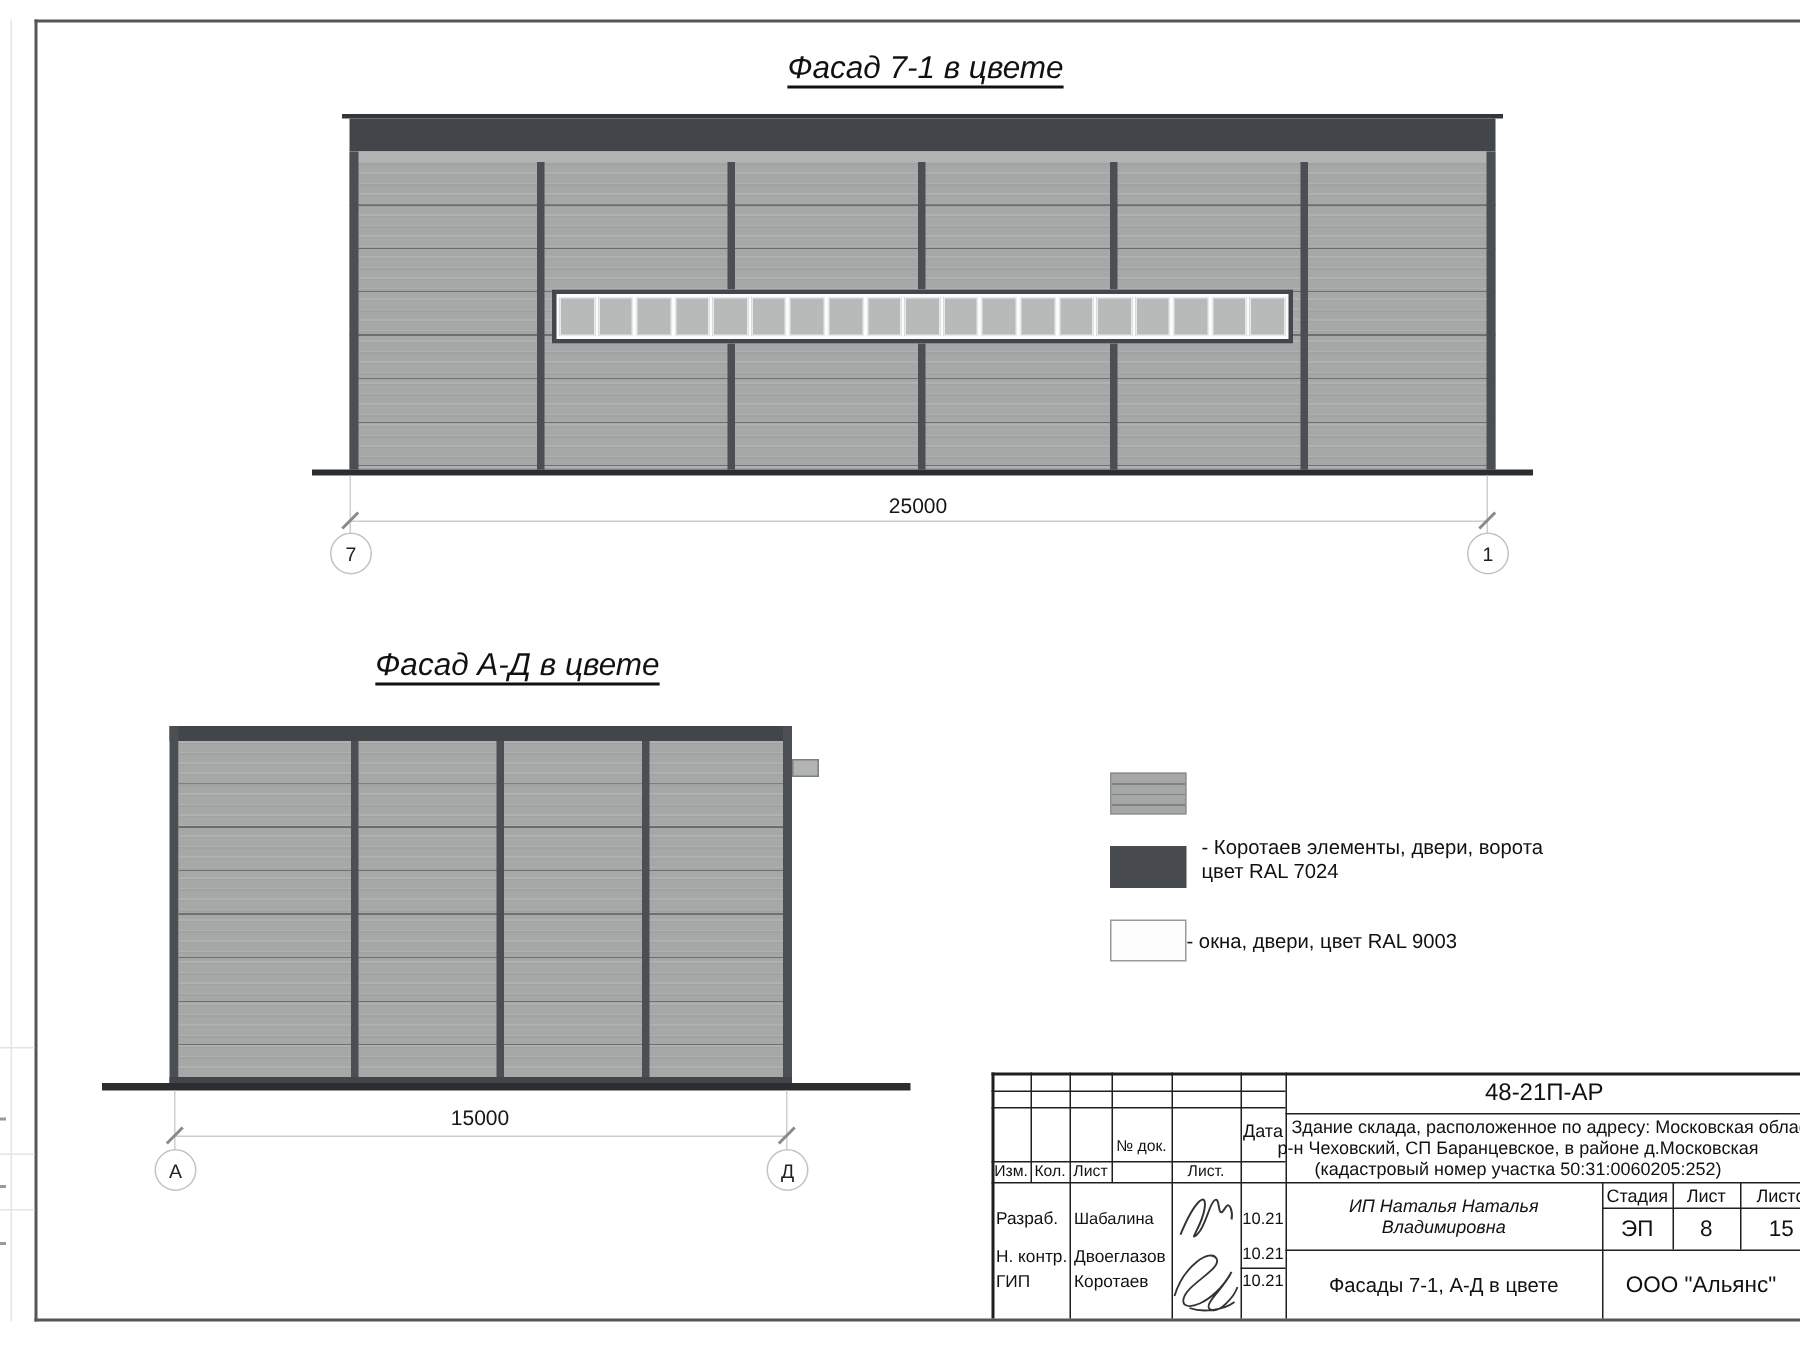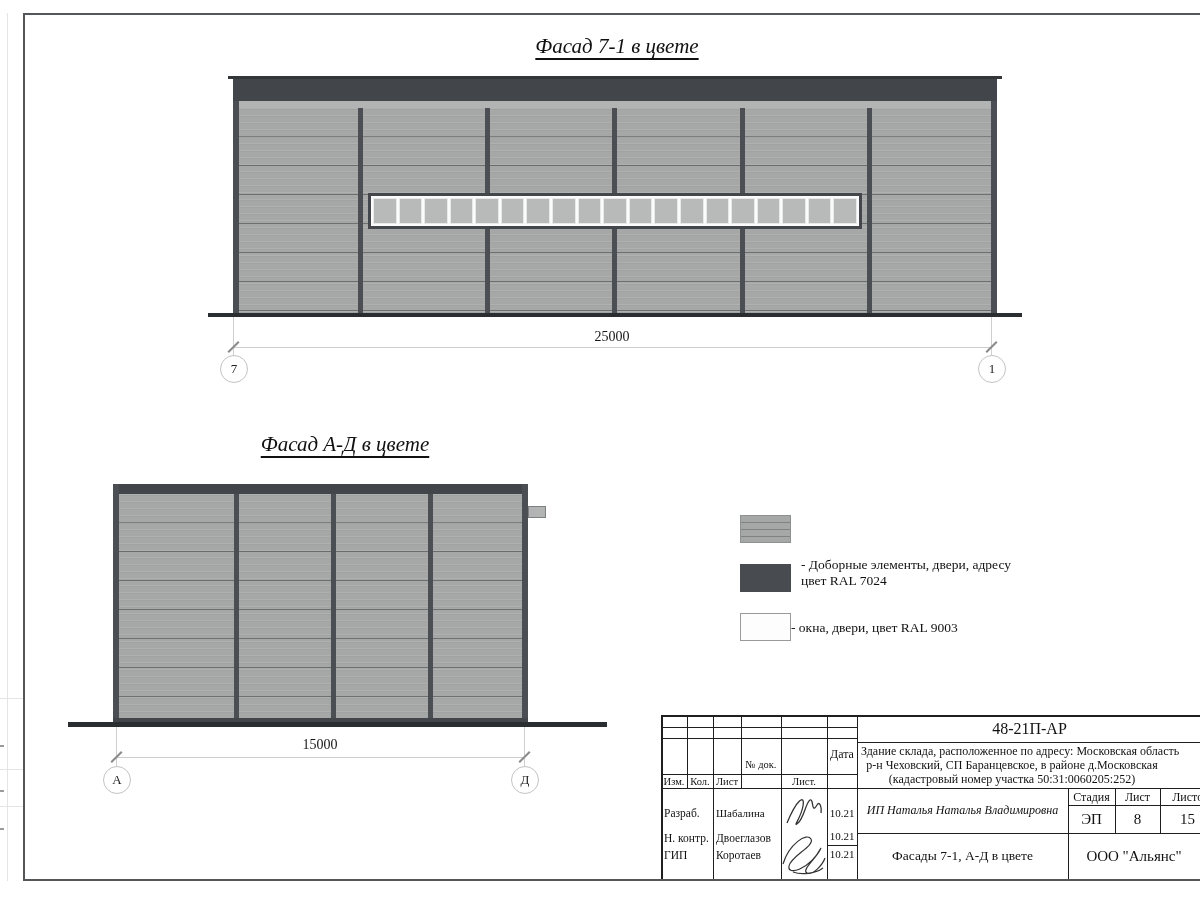--- a/index.html
+++ b/index.html
@@ -1,17 +1,17 @@
 <!DOCTYPE html>
 <html style="--panel: #a6a8a7; --dark: #42464b; --white: #fdfdfd;"><head>
 <meta charset="utf-8">
 <style>
   html,body{margin:0;padding:0;background:#fff;}
   .canvas{position:relative;width:1200px;height:900px;overflow:hidden;background:#ffffff;
-          font-family:Liberation Serif, serif;color:#1a1a1a;}
+          font-family:Liberation Sans, sans-serif;color:#1a1a1a;}
   
   .frameline{position:absolute;background:#54575a;}
   .marginline{position:absolute;background:#e4e4e4;}
   .margintick{position:absolute;background:#9a9a9a;}
   
   .darkband{position:absolute;background:var(--dark,#42464b);}
   .roofline{position:absolute;background:#33373a;}
   .lightband{position:absolute;background:#b2b4b3;}
   .panels{position:absolute;background-color:var(--panel,#a6a8a7);
     background-image:
@@ -136,21 +136,21 @@
     <span>А</span>
   </div>
   <div class="axis-circle" style="left:511px;top:766px;">
     <span>Д</span>
   </div>
 
   <div class="swatch swatch-panels" style="left:740px;top:515px;"></div>
 
   <div class="swatch swatch-dark" style="left:740px;top:564px;"></div>
   <div class="legtext" style="left:801px;top:557px;width:380px;">
-    <div>- Доборные элементы, двери, адресу</div>
+    <div>- Коротаев элементы, двери, ворота</div>
     <div>цвет RAL 7024</div>
   </div>
 
   <div class="swatch swatch-white" style="left:740px;top:613px;"></div>
   <div class="legtext" style="left:791px;top:620px;width:380px;">- окна, двери, цвет RAL 9003</div>
 
   <div class="tbl" style="left:661px;top:715px;width:539px;height:2px;"></div>
   <div class="tbl" style="left:661px;top:715px;width:2px;height:164px;"></div>
 
   <div class="tbl" style="left:661px;top:727px;width:196px;height:1px;"></div>

